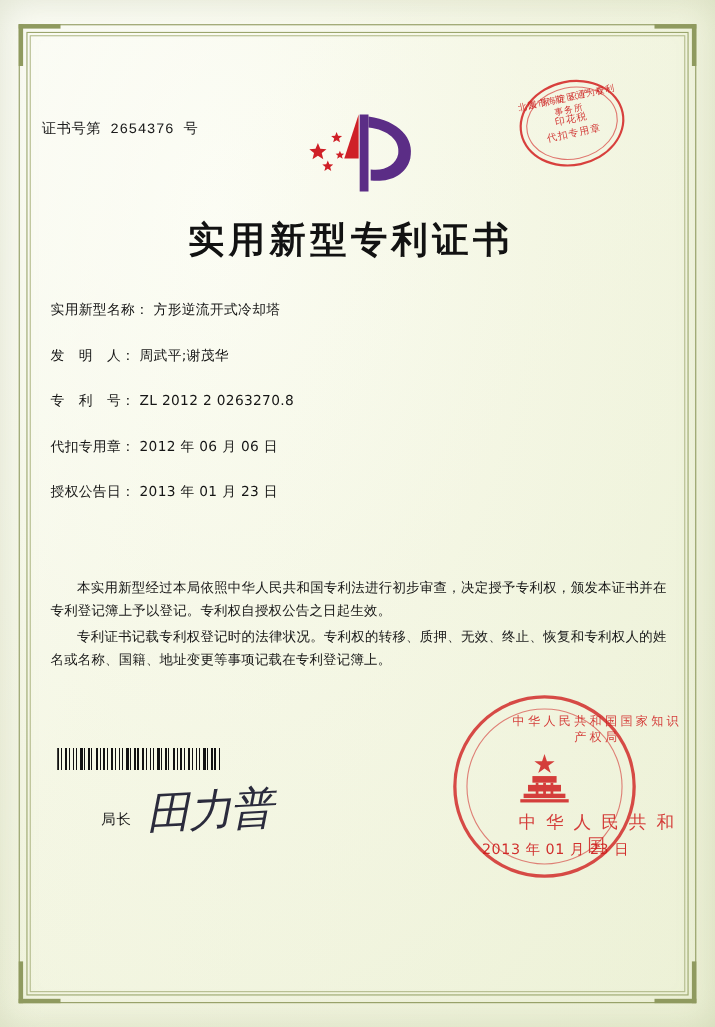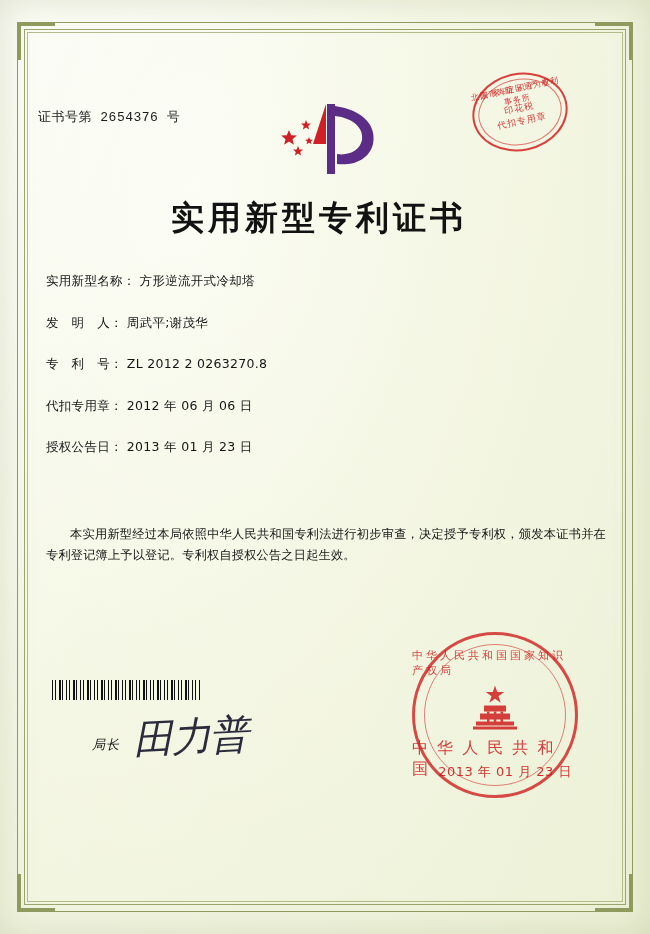--- a/index.html
+++ b/index.html
@@ -218,21 +218,20 @@
   }
 
   
   .director {
     position: absolute;
     left: 54px;
     top: 688px;
     font-size: 13px;
     color: #161616;
     letter-spacing: 1px;
-    font-style: italic;
   }
   .signature {
     position: absolute;
     left: 95px;
     top: 660px;
     width: 170px;
     height: 58px;
     color: #1a1a2e;
     font-size: 40px;
     font-family: "DejaVu Serif", "Liberation Serif", serif;
@@ -270,25 +269,26 @@
     left: 50%;
     top: 50%;
     transform: translate(-50%, -54%);
     width: 62px;
     height: 62px;
   }
   .nat-seal .seal-top,
   .nat-seal .seal-bottom {
     position: absolute;
     width: 100%;
-    text-align: left;
+    text-align: center;
     color: #d01f1f;
     font-size: 11px;
     letter-spacing: 3px;
     opacity: 0.85;
+    margin-left: 48px;
   }
   .nat-seal .seal-top { top: 16px; }
   .nat-seal .seal-bottom { bottom: 18px; font-size: 16px; letter-spacing: 2px; }
   .seal-date {
     position: absolute;
     right: 40px;
     bottom: 105px;
     color: #cf1f1f;
     font-size: 13px;
     letter-spacing: 0.5px;
@@ -372,20 +372,21 @@
         <span class="field-value">2012 年 06 月 06 日</span>
       </div>
       <div class="field-row">
         <span class="field-label">授权公告日：</span>
         <span class="field-value">2013 年 01 月 23 日</span>
       </div>
     </div>
 
     <div class="body-text">
       <p>本实用新型经过本局依照中华人民共和国专利法进行初步审查，决定授予专利权，颁发本证书并在专利登记簿上予以登记。专利权自授权公告之日起生效。</p>
+      <p>专利证书记载专利权登记时的法律状况。专利权的转移、质押、无效、终止、恢复和专利权人的姓名或名称、国籍、地址变更等事项记载在专利登记簿上。</p>
     </div>
 
     <div class="barcode"></div>
 
     <div class="director">局长</div>
     <div class="signature">田力普</div>
 
     <div class="nat-seal">
       <div class="ring"></div>
       <div class="ring2"></div>

